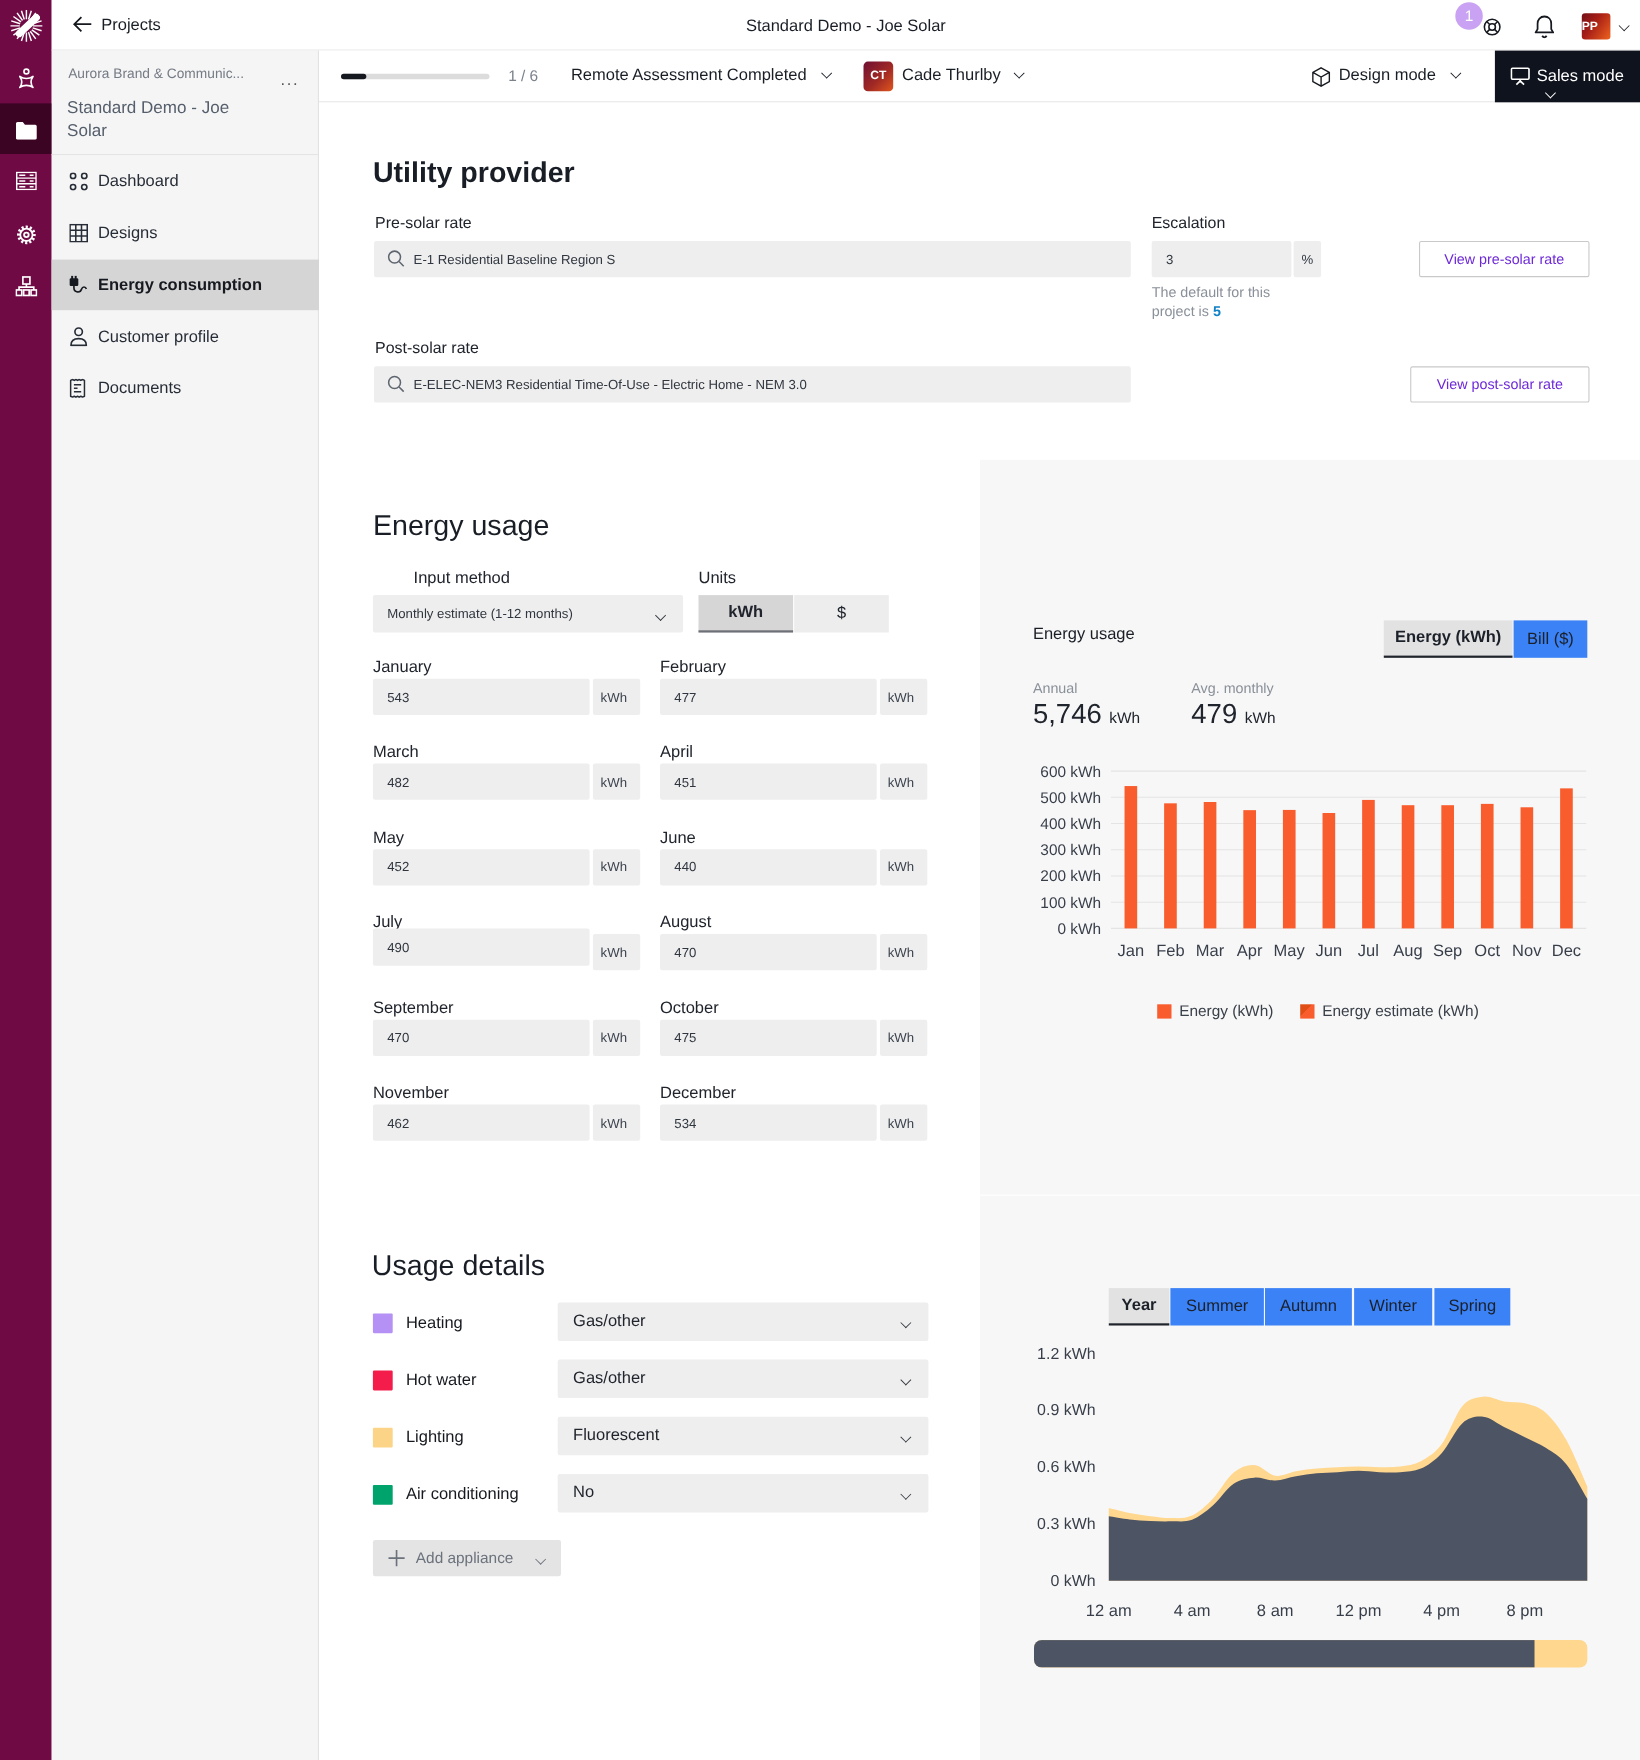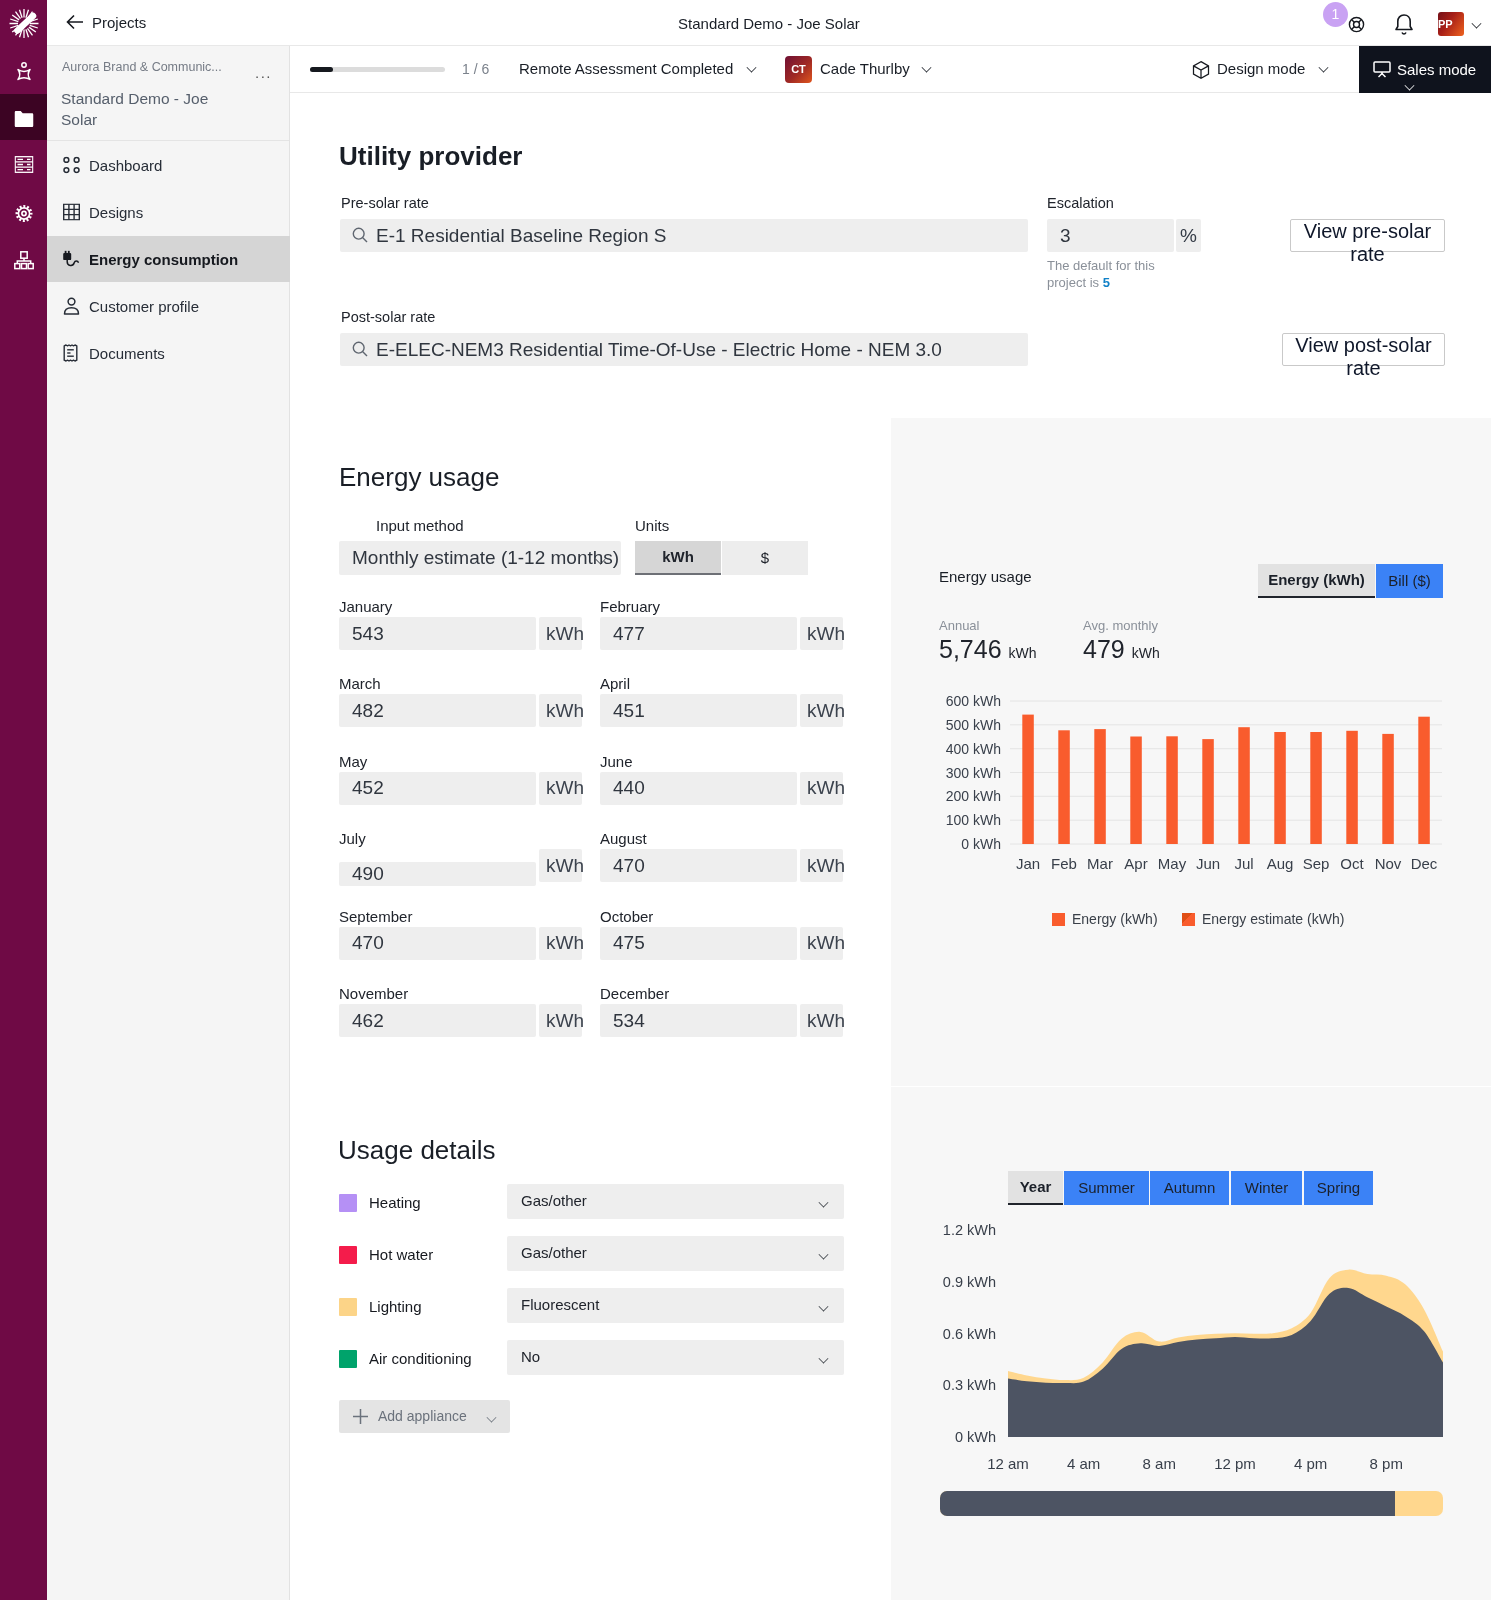--- a/index.html
+++ b/index.html
@@ -42,22 +42,22 @@
 #subbar .salesbtn { position:absolute; left:1049px; top:0; width:136px; height:47px; background:#0f131d; color:#fff;margin-left:20px; }
 #subbar .salesbtn .t { position:absolute; left:38px; top:15px; font-size:15px; }
 .chev { display:inline-block; width:9px; height:9px; border-right:1.6px solid currentColor; border-bottom:1.6px solid currentColor; transform:rotate(45deg) scale(0.78); position:relative; top:-2px; }
 
 
 #utility { left:291px; top:94px; width:1200px; height:323px; background:#fff; }
 
 h2.sec { font-size:26px; font-weight:400; color:#191e26; letter-spacing:0px; }
 .flabel { font-size:15px; color:#20242c; }
 .ginput { background:#eeeeee; border-radius:2px; position:absolute; }
-.ginput .txt { position:absolute; left:13px; top:50%; transform:translateY(-50%); font-size:19px; color:#30363f; white-space:nowrap; }
-.btn { position:absolute; background:#fff; border:1px solid #c9c9c9; border-radius:2px; font-size:20px; color:#0f172a; text-align:center; font-family:"Liberation Sans", sans-serif; }
+.ginput .txt { position:absolute; left:13px; top:50%; transform:translateY(-50%); font-size:12px; color:#30363f; white-space:nowrap; }
+.btn { position:absolute; background:#fff; border:1px solid #c9c9c9; border-radius:2px; font-size:13px; color:#6d28d9; text-align:center; font-family:"Liberation Sans", sans-serif; }
 
 
 #utility .h { position:absolute; left:48px; top:47px;font-weight:bold; }
 #utility .l1 { position:absolute; left:50px; top:101px; font-size:14.5px; }
 #utility .esc-l { position:absolute; left:756px; top:101px; font-size:14.5px; }
 #utility .default { position:absolute; left:756px; top:163px; width:130px; font-size:13px; line-height:17px; color:#8a9099; }
 #utility .default b { color:#1181c7; font-weight:700; }
 #utility .l2 { position:absolute; left:50px; top:215px; font-size:14.5px; }
 
 
@@ -316,21 +316,21 @@
         <div class="txt" style="left:7px;color:#3c434e;">kWh</div>
       </div>
       <div class="mon-lbl" style="left:309px;top:334.8px;">June</div>
       <div class="ginput" style="left:309px;top:353.8px;width:197px;height:33px;">
         <div class="txt">440</div>
       </div>
       <div class="ginput" style="left:509px;top:353.8px;width:43px;height:33px;">
         <div class="txt" style="left:7px;color:#3c434e;">kWh</div>
       </div>
       <div class="mon-lbl" style="left:48px;top:412.2px;">July</div>
-      <div class="ginput" style="left:48px;top:444px;width:197px;height:24px;">
+      <div class="ginput" style="left:48px;top:426px;width:197px;height:34px;">
         <div class="txt">490</div>
       </div>
       <div class="ginput" style="left:248px;top:431.2px;width:43px;height:33px;">
         <div class="txt" style="left:7px;color:#3c434e;">kWh</div>
       </div>
       <div class="mon-lbl" style="left:309px;top:412.2px;">August</div>
       <div class="ginput" style="left:309px;top:431.2px;width:197px;height:33px;">
         <div class="txt">470</div>
       </div>
       <div class="ginput" style="left:509px;top:431.2px;width:43px;height:33px;">

